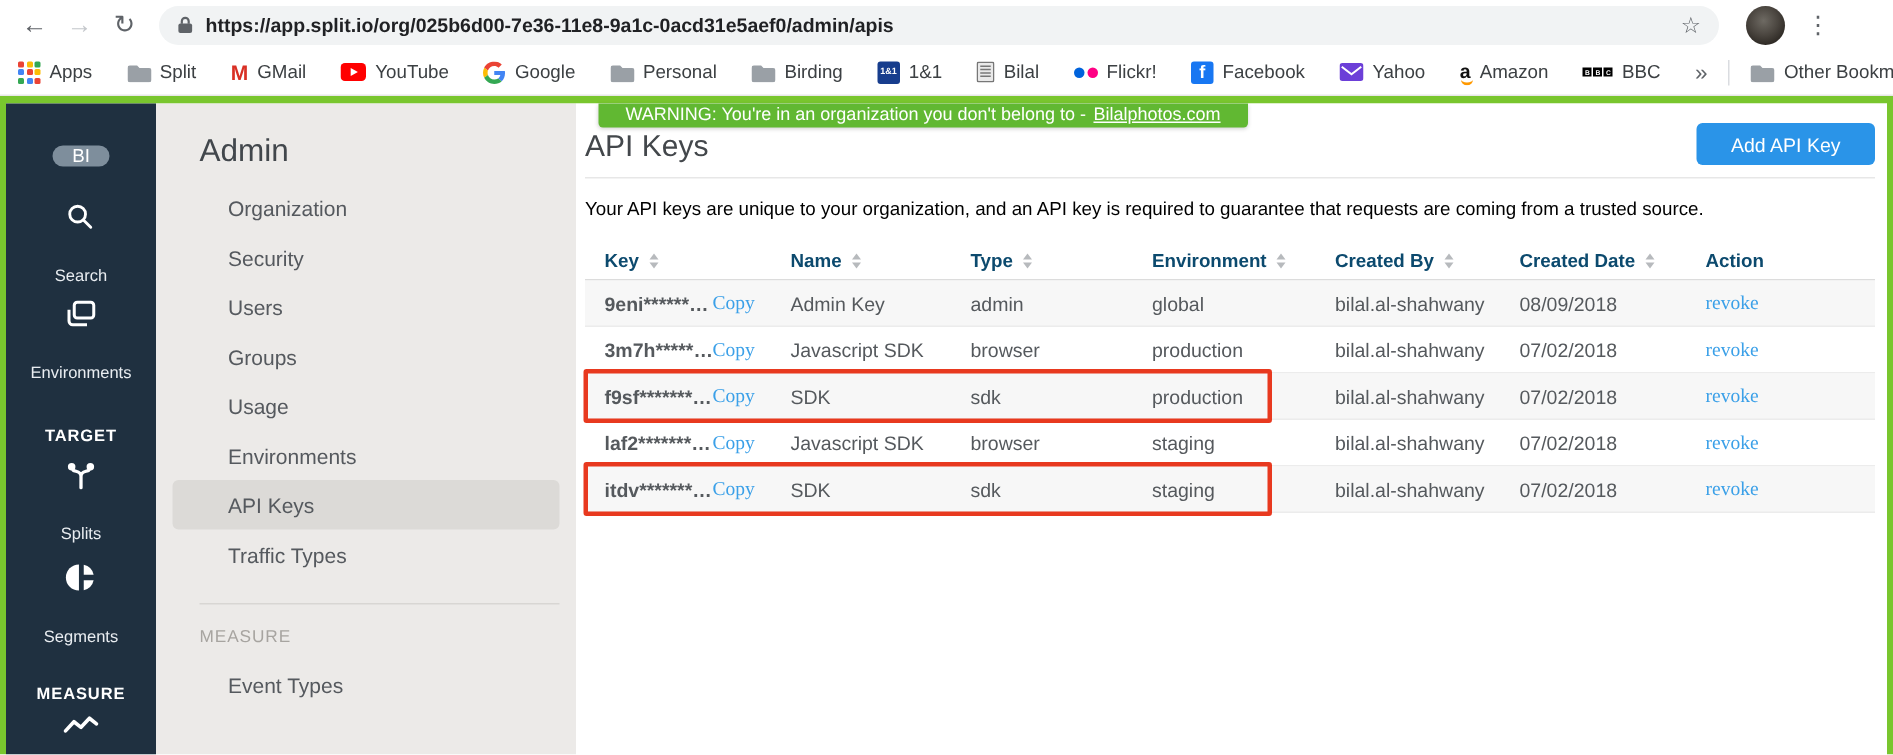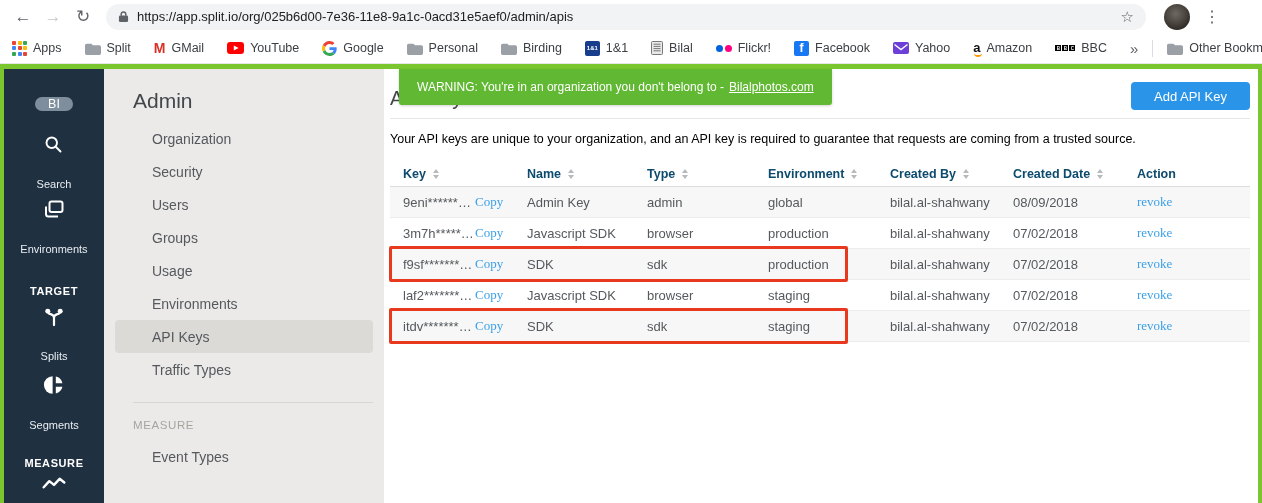--- a/index.html
+++ b/index.html
@@ -9,21 +9,21 @@
     font-family:"Liberation Sans", sans-serif;
     background:#fff;
   }
   
   .chrome-top { height:33px; display:flex; align-items:center; padding:0 10px; gap:4px; background:#fff; }
   .nav-btn { width:26px; height:26px; display:flex; align-items:center; justify-content:center;
              font-size:17px; color:#5f6368; border-radius:50%; cursor:pointer; }
   .nav-btn.disabled { color:#c5c8cc; }
   .url-bar { margin-left:6px; width:1040px; height:26px; background:#f1f3f4; border-radius:14px;
              display:flex; align-items:center; padding:0 12px; gap:8px; }
-  .url-text { font-size:13px; color:#202124; white-space:nowrap; overflow:hidden; }
+  .url-text { font-size:13px; color:#202124; white-space:nowrap; overflow:hidden;font-weight:bold; }
   .url-star { margin-left:auto; font-size:15px; color:#5f6368; }
   .chrome-avatar { width:26px; height:26px; border-radius:50%; margin-left:14px;
                    background:radial-gradient(circle at 45% 38%, #6e6a63 0%, #4a453f 45%, #17130f 100%); }
   .chrome-menu { margin-left:10px; font-size:16px; color:#5f6368; letter-spacing:0; }
   
   .bookmarks { height:31px; display:flex; align-items:center; padding:0 12px; gap:23px;
                font-size:12.5px; color:#3c4043; background:#fff; border-bottom:1px solid #e8e8e8; }
   .bm { display:flex; align-items:center; gap:6px; white-space:nowrap; cursor:pointer; }
   .bm-right { margin-left:auto; display:flex; align-items:center; gap:14px; }
   .bm-divider { width:1px; height:17px; background:#dadce0; }
@@ -66,44 +66,44 @@
   .admin-header { margin-top:27px; font-size:11.5px; color:#a7a4a0; letter-spacing:.6px; }
   .admin-items { margin-top:9px; }
   .admin-item { height:33px; display:flex; align-items:center; font-size:14px; color:#55595e;
                 margin-left:-18px; padding-left:37px; margin-right:11px; border-radius:4px; cursor:pointer; }
   .admin-item.selected { background:#dcdad7; }
   .admin-div { height:1px; background:#d8d6d3; margin:16px 11px 0 0; }
   .admin-header2 { margin-top:16px; font-size:11.5px; color:#a7a4a0; letter-spacing:.6px; }
   .admin-items2 { margin-top:9px; }
   
   .main { flex:1; position:relative; padding:0 8px 0 6px; background:#fff; }
-  .warn-banner { position:absolute; left:15px; top:0; height:36px; z-index:6;
+  .warn-banner { position:absolute; left:15px; top:0; height:16px; z-index:6;
                  background:var(--banner-green); color:#fff; font-size:12px;
-                 display:flex; align-items:center; padding:0 18px; border-radius:0 0 3px 3px;
+                 display:flex; align-items:flex-start; padding:0 18px; border-radius:0 0 3px 3px;
                  box-shadow:0 1px 3px rgba(0,0,0,.18); white-space:nowrap; }
   .warn-banner a { color:#fff; margin-left:5px; text-decoration:underline; cursor:pointer; }
   .main-header { position:relative; height:50px; border-bottom:1px solid #e7e7e7; }
   .page-title { position:absolute; left:0; top:18px; font-size:20px; color:#43474b; }
   .add-btn { position:absolute; right:0; top:13px; width:119px; height:28px; background:var(--blue);
              color:#fff; font-size:13px; border:none; border-radius:4px; cursor:pointer;
              font-family:"Liberation Sans", sans-serif; }
   .description { margin-top:13px; font-size:12.5px; color:#000000; }
   .table { margin-top:15px; }
   .thead, .trow { display:grid; grid-template-columns:124px 120px 121px 122px 123px 124px 1fr;
                   padding-left:13px; align-items:center; }
   .thead { height:26px; font-size:12.5px; font-weight:bold; color:#0c4a6e; border-bottom:1px solid #dcdcdc; }
   .th { display:flex; align-items:center; cursor:pointer; }
   .sort { display:inline-flex; flex-direction:column; gap:2px; margin-left:7px; }
   .sort i { width:0; height:0; border-left:3.5px solid transparent; border-right:3.5px solid transparent; display:block; }
   .sort .up { border-bottom:4px solid #b7babd; }
   .sort .down { border-top:4px solid #b7babd; }
   .trow { position:relative; height:31px; font-size:13px; color:#55595d; border-bottom:1px solid #ececec; }
   .trow.alt { background:#f7f7f7; }
   .cell-key { display:flex; align-items:center; }
-  .key-text { width:72px; }
+  .key-text { width:72px;font-weight:bold; }
   a.copy-link, a.revoke-link { color:var(--link-blue); text-decoration:none; cursor:pointer; font-size:13px;font-family:Liberation Serif, serif; }
   .red-box { position:absolute; left:-1px; top:-3px; width:459px; height:36px;
              border:3px solid var(--red); border-radius:2px; pointer-events:none; z-index:3; }
 </style>
 </head>
 <body>
 
 <div style="--green:#79c62e; --banner-green:#61b832; --blue:#2a94e8; --link-blue:#3ba0e8; --red:#e8391f;">
 
   <div class="chrome-top">

